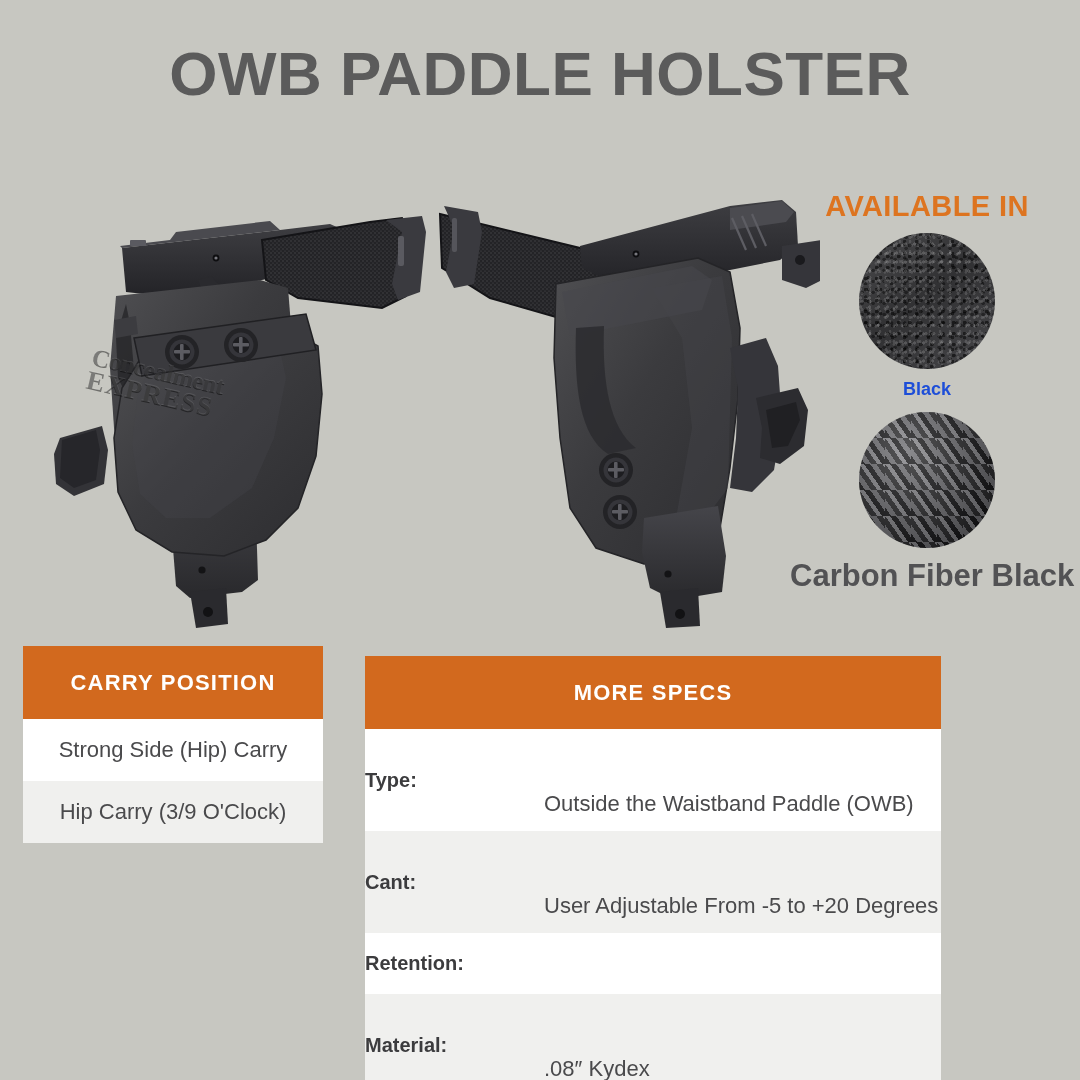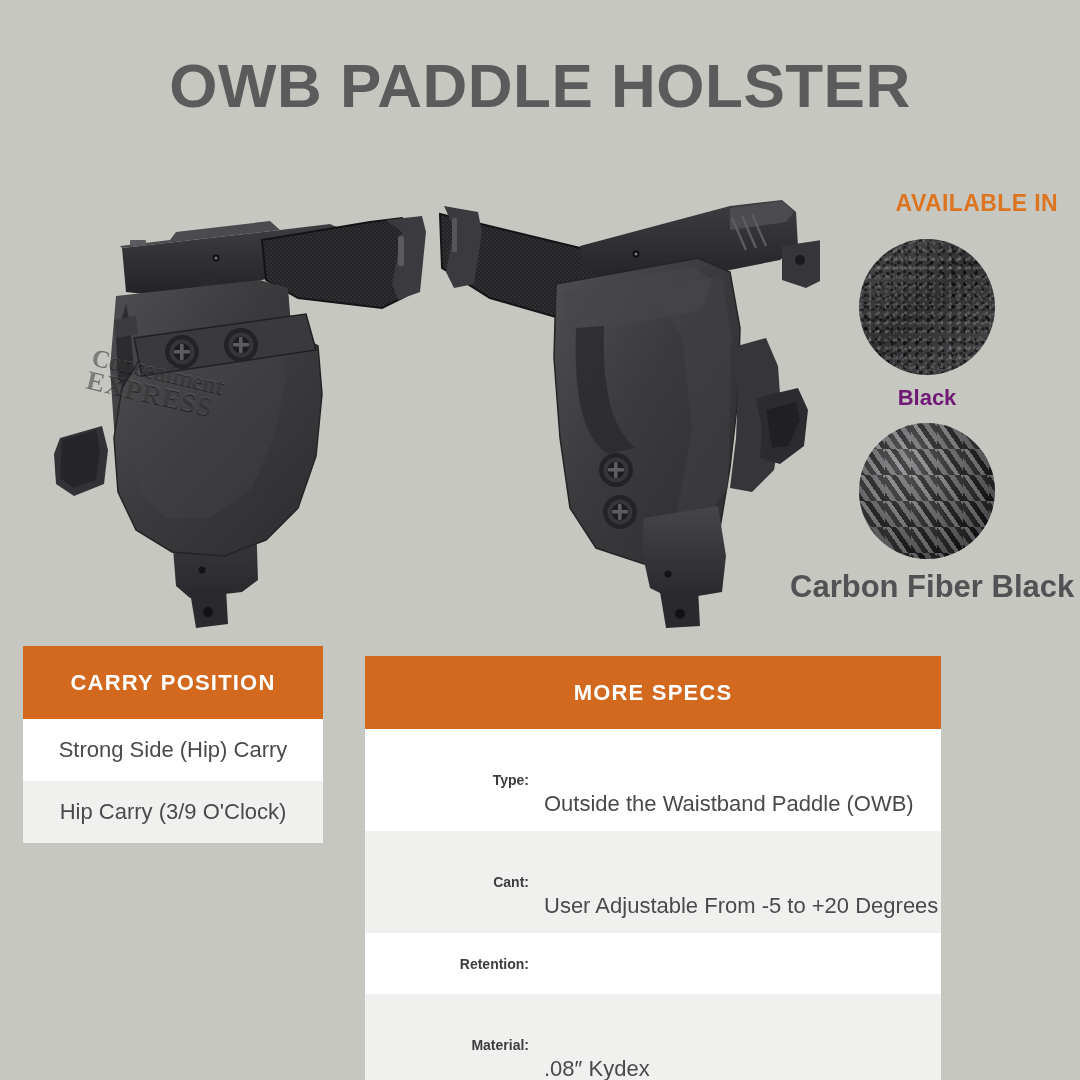--- a/index.html
+++ b/index.html
@@ -10,21 +10,21 @@
   }
   body {
     background: #c7c7c1;
     font-family: "Liberation Sans", sans-serif;
     position: relative;
   }
 
   
   .title-block {
     position: absolute;
-    top: 54px; left: 0; right: 0;
+    top: 42px; left: 0; right: 0;
     text-align: center;
   }
   .title-line {
     font-family: "Liberation Sans", sans-serif;
     font-size: 62px;
     font-weight: bold;
     letter-spacing: 0.5px;
     color: #5b5b5b;
     line-height: 1.02;
     white-space: nowrap;
@@ -32,26 +32,26 @@
 
   
   .available-panel {
     position: absolute;
     right: 22px;
     top: 190px;
     width: 262px;
     text-align: center;
   }
   .available-heading {
-    font-size: 23px;
+    font-size: 29px;
     font-weight: bold;
     color: #dd7420;
     letter-spacing: 0.4px;
-    text-align: right;
-    margin-bottom: 22px;
+    text-align: center;
+    margin-bottom: 10px;
   }
   .swatch-group { margin-bottom: 12px; }
   .swatch {
     width: 136px;
     height: 136px;
     border-radius: 50%;
     margin: 0 auto 10px auto;
     position: relative;
     overflow: hidden;
   }
@@ -81,23 +81,23 @@
         rgba(0,0,0,0.42) 0px, rgba(0,0,0,0.42) 4px,
         rgba(255,255,255,0.12) 4px, rgba(255,255,255,0.12) 9px);
     background-size: 26px 26px, 22px 22px;
   }
   .swatch-carbon::after {
     content: "";
     position: absolute; inset: 0;
     background: radial-gradient(ellipse at 35% 28%, rgba(255,255,255,0.2), rgba(0,0,0,0.32) 78%);
   }
   .swatch-label {
-    font-size: 22px;
-    font-weight: bold;
-    color: #701a75;
+    font-size: 18px;
+    font-weight: bold;
+    color: #1d4ed8;
   }
   .swatch-label-carbon {
     font-size: 31px;
     font-weight: bold;
     color: #525254;
     white-space: nowrap;
     margin-left: -6px;
   }
 
   
@@ -155,27 +155,25 @@
   .spec-row {
     display: flex;
     align-items: center;
     padding: 14px 0;
     min-height: 61px;
   }
   .row-white { background: #ffffff; }
   .row-gray  { background: #f0f0ee; }
   .spec-label {
     width: 172px;
-    text-align: right;
-    font-size: 14px;
+    font-size: 20px;
     font-weight: bold;
     color: #3c3c3e;
     padding-right: 8px;
     flex: none;
-    padding-left: 43px;
   }
   .spec-value {
     font-size: 22px;
     color: #4a4a4c;
     padding-left: 7px;
     margin-top: 48px;
   }
 </style>
 </head>
 <body>

